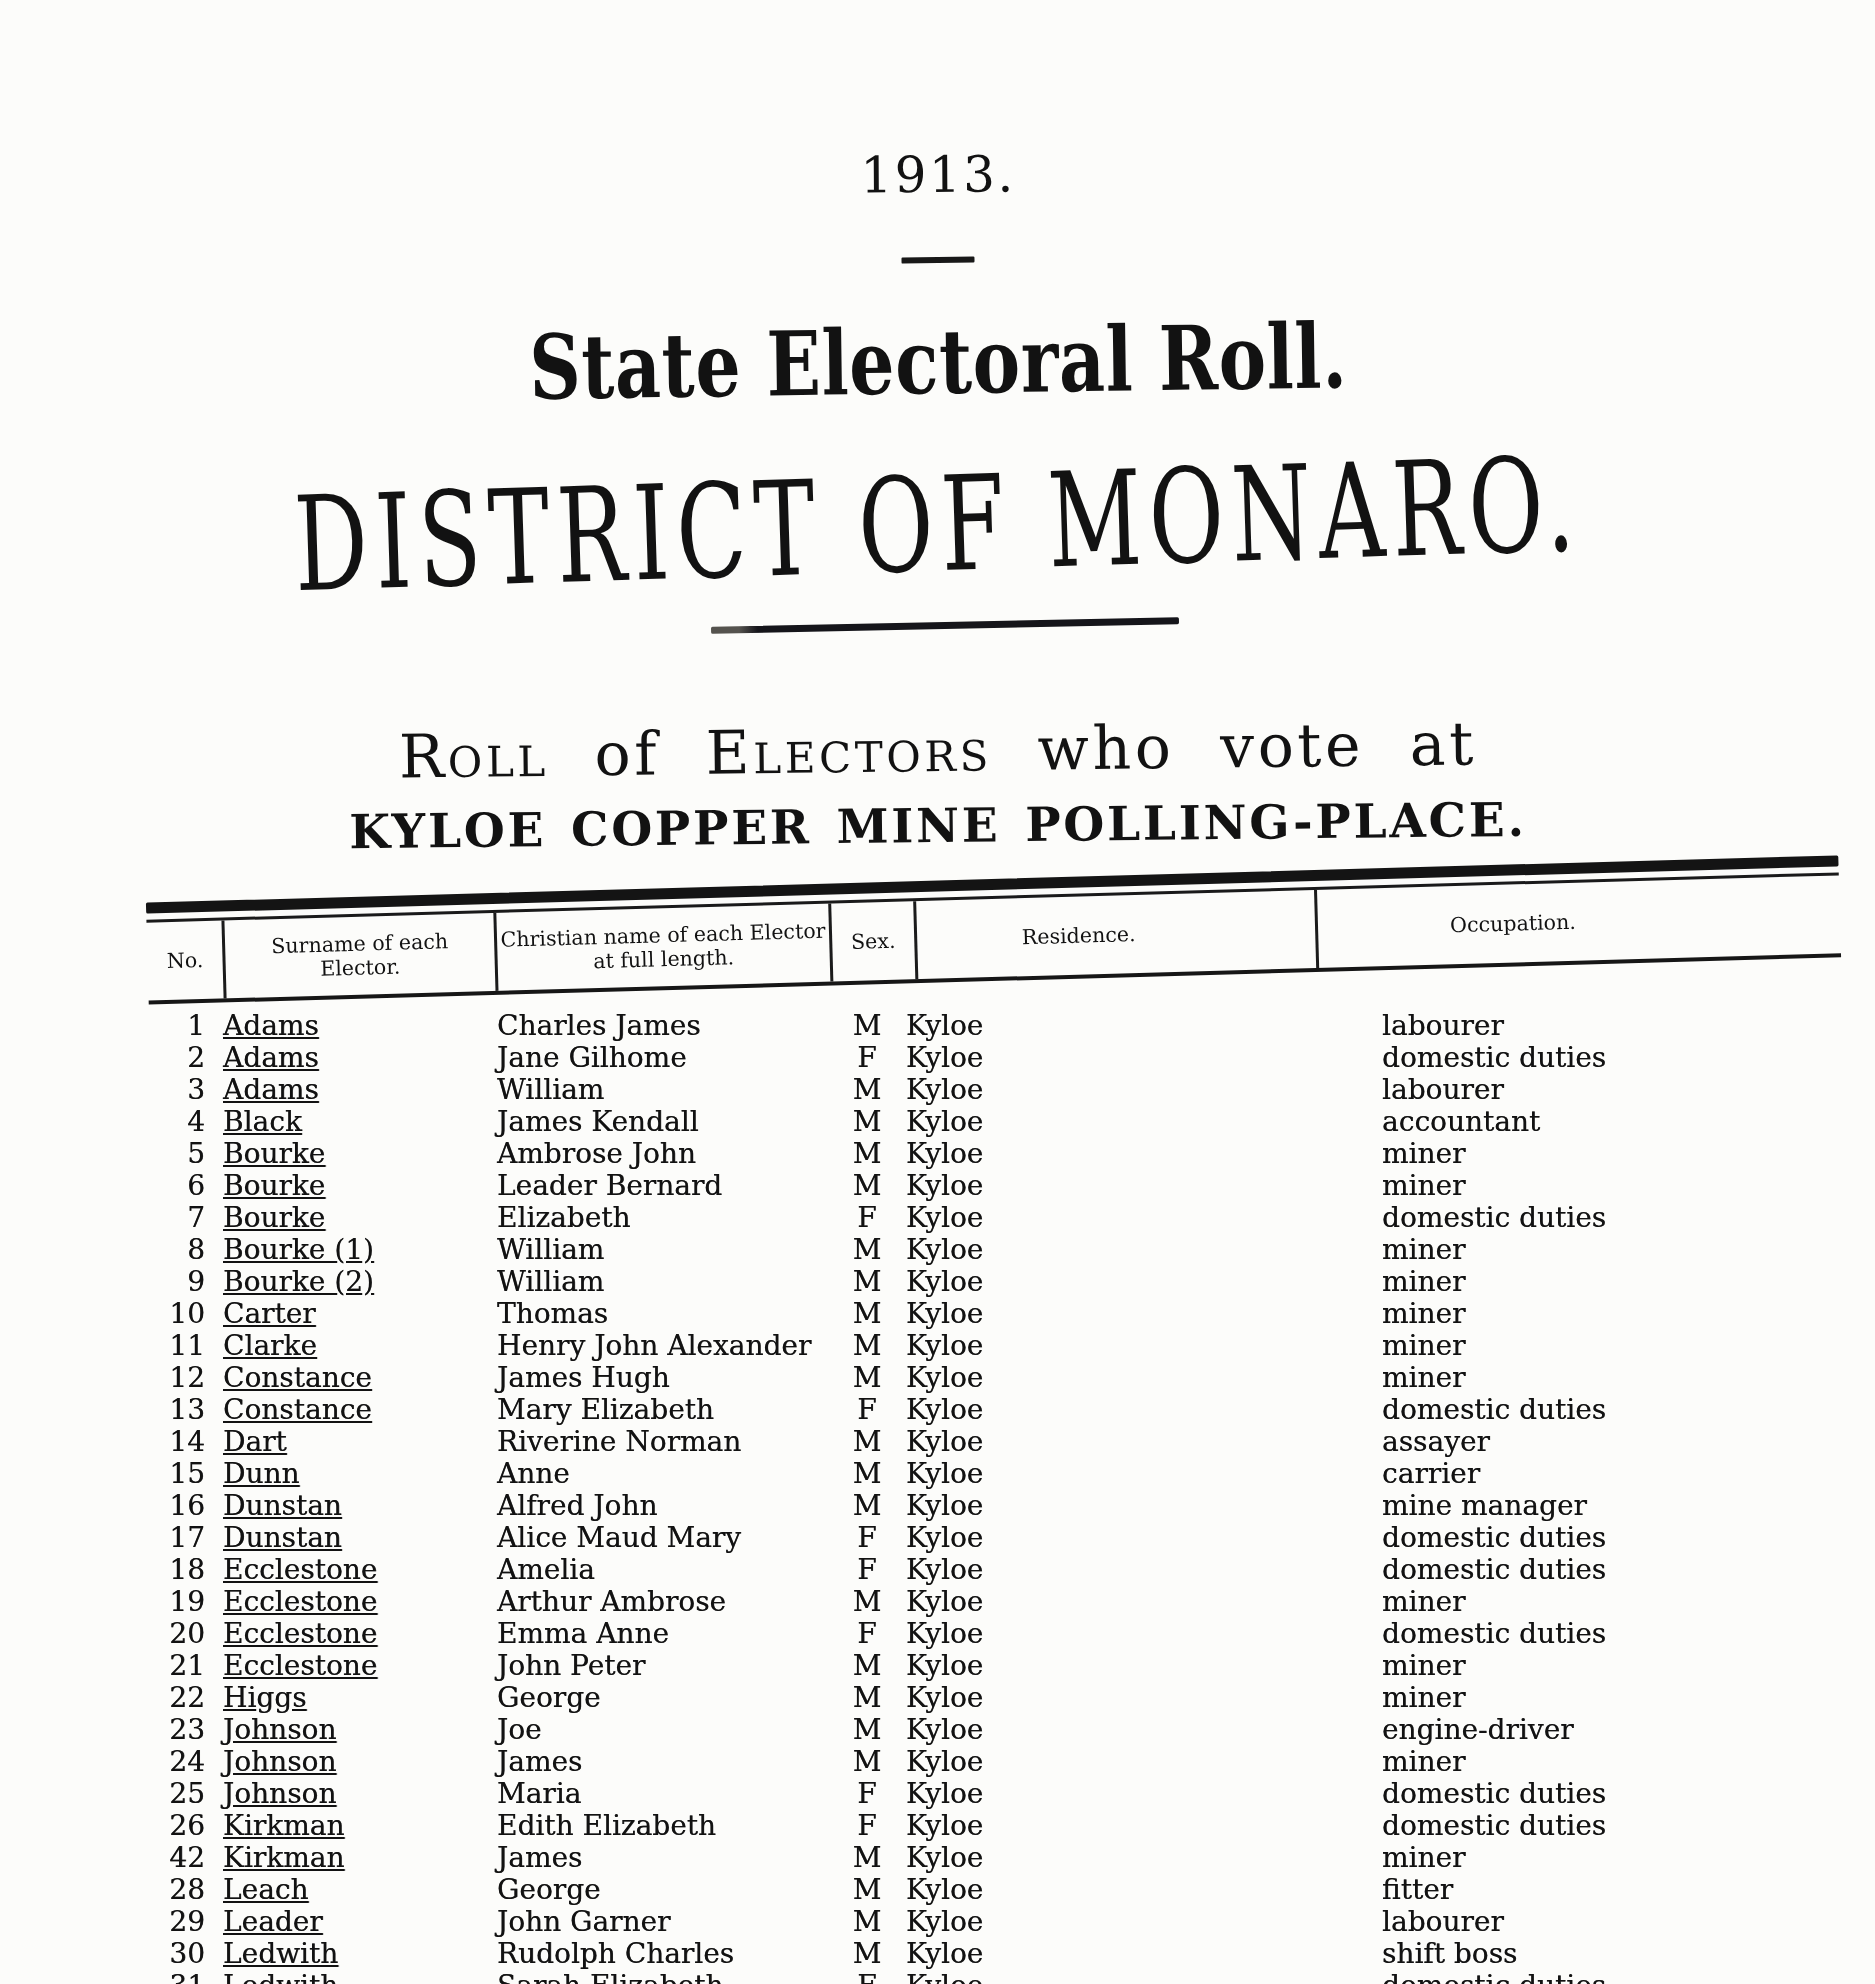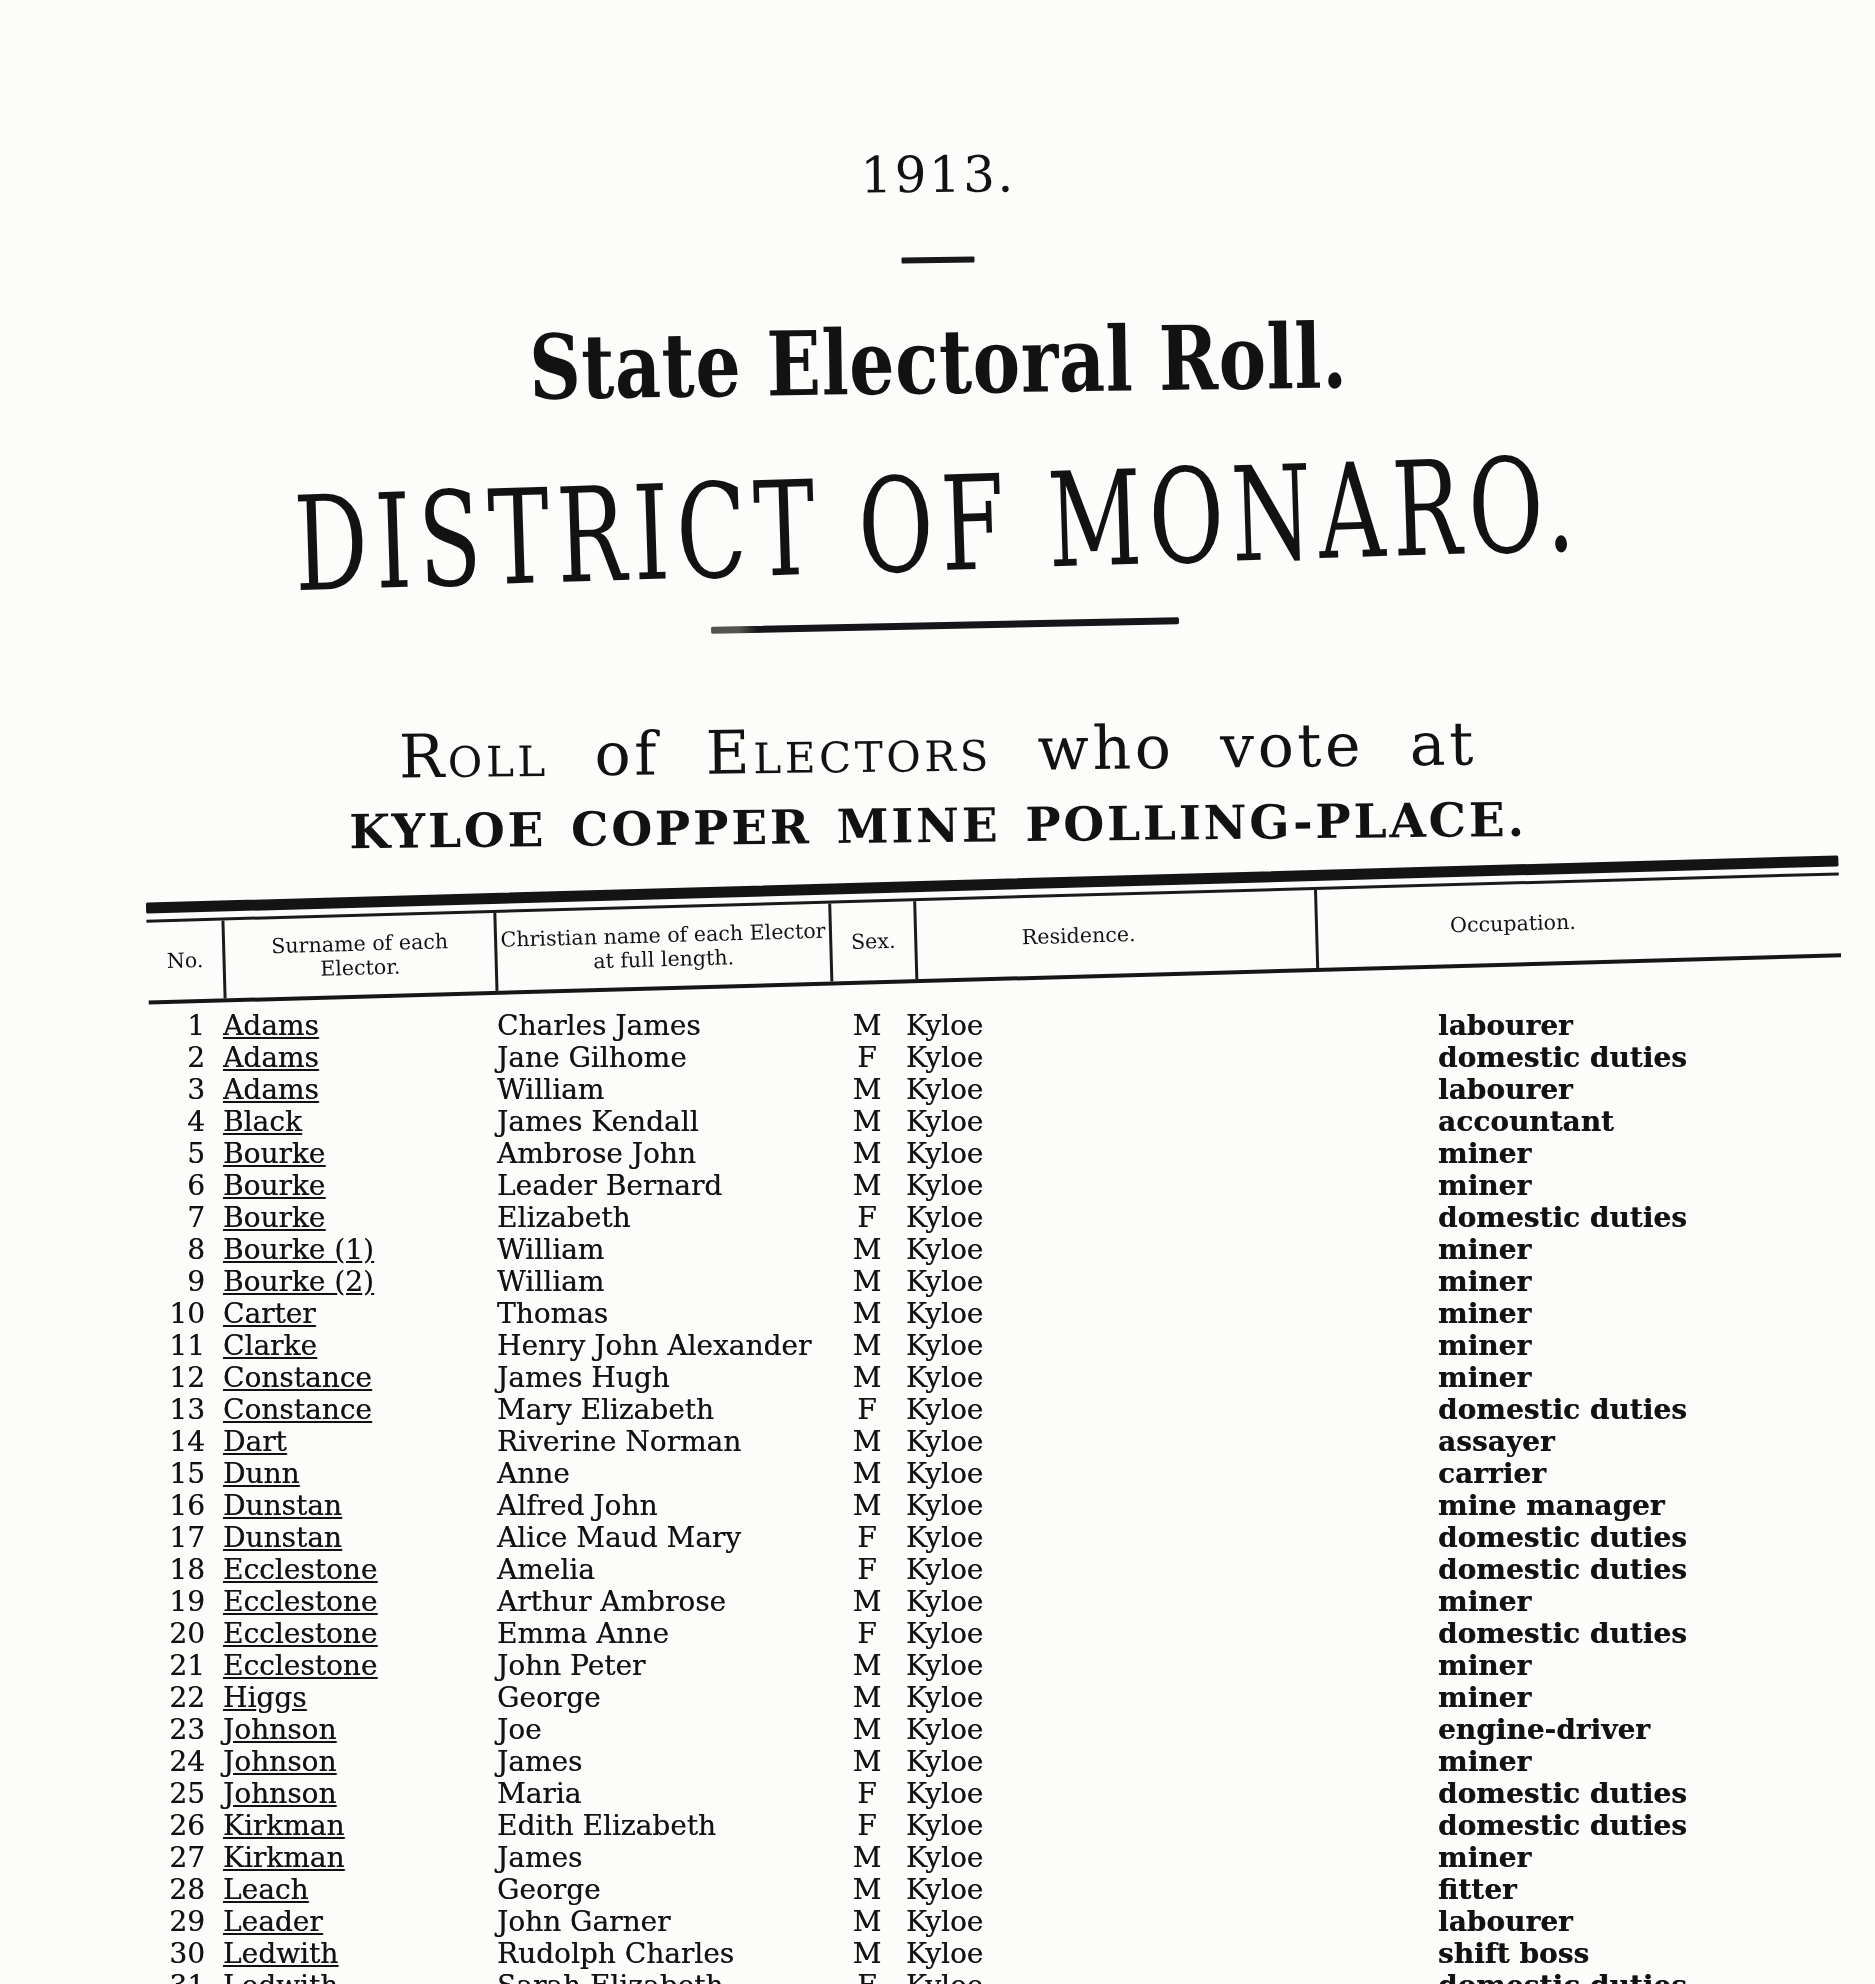--- a/index.html
+++ b/index.html
@@ -48,21 +48,21 @@
   
   .rows{position:absolute;left:0;top:1010px;width:1876px;
     text-shadow:0.3px 0 rgba(18,18,18,0.75);}
   .row{position:relative;height:32px;font-size:28px;line-height:32px;white-space:nowrap;}
   .row span{position:absolute;top:0;}
   .c-no{left:143px;width:62px;text-align:right;}
   .c-surname{left:223px;text-decoration:underline;}
   .c-christian{left:497px;}
   .c-sex{left:833px;width:68px;text-align:center;}
   .c-residence{left:906px;}
-  .c-occupation{left:1438px;font-weight:bold;}
+  .c-occupation{left:1382px;}
 </style>
 </head>
 <body>
 
 <div id="page">
 
   <div class="centered year">1913.</div>
 
   <div class="rule-sm"></div>
 
@@ -342,21 +342,21 @@
       <div class="row">
         <span class="c-no">26</span>
         <span class="c-surname">Kirkman</span>
         <span class="c-christian">Edith Elizabeth</span>
         <span class="c-sex">F</span>
         <span class="c-residence">Kyloe</span>
         <span class="c-occupation">domestic duties</span>
       </div>
 
       <div class="row">
-        <span class="c-no">27</span>
+        <span class="c-no">42</span>
         <span class="c-surname">Kirkman</span>
         <span class="c-christian">James</span>
         <span class="c-sex">M</span>
         <span class="c-residence">Kyloe</span>
         <span class="c-occupation">miner</span>
       </div>
 
       <div class="row">
         <span class="c-no">28</span>
         <span class="c-surname">Leach</span>

